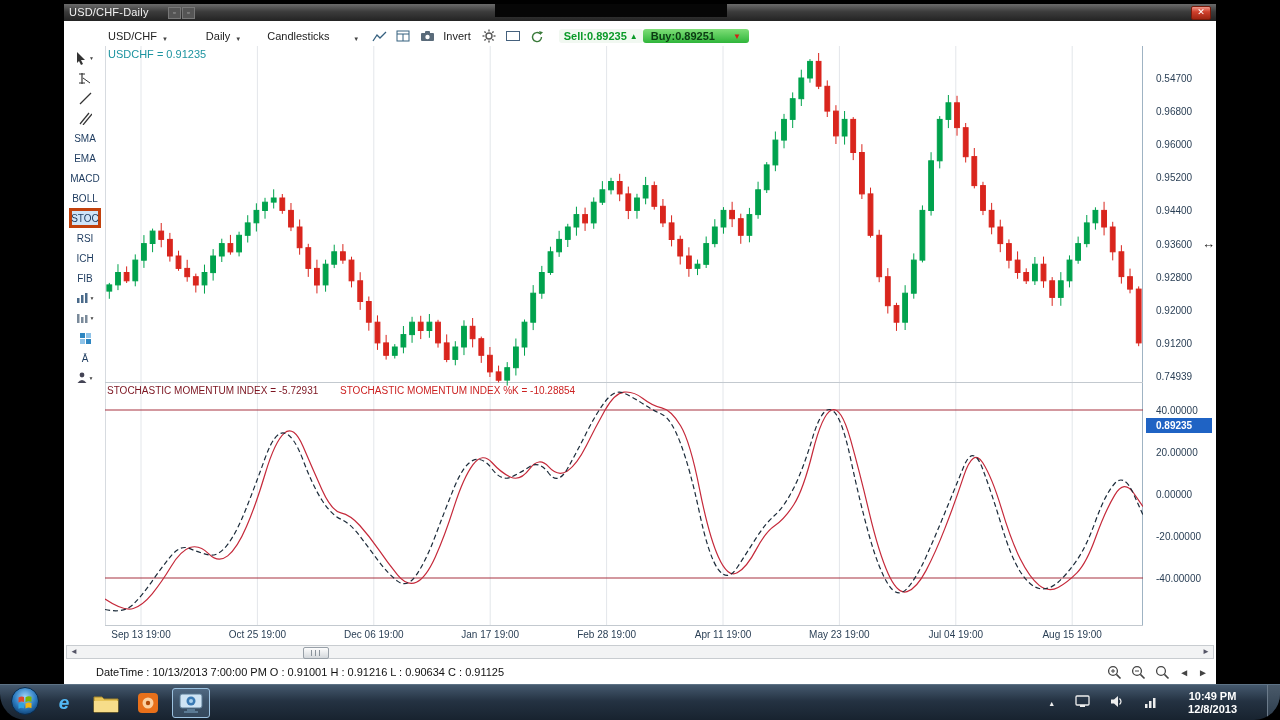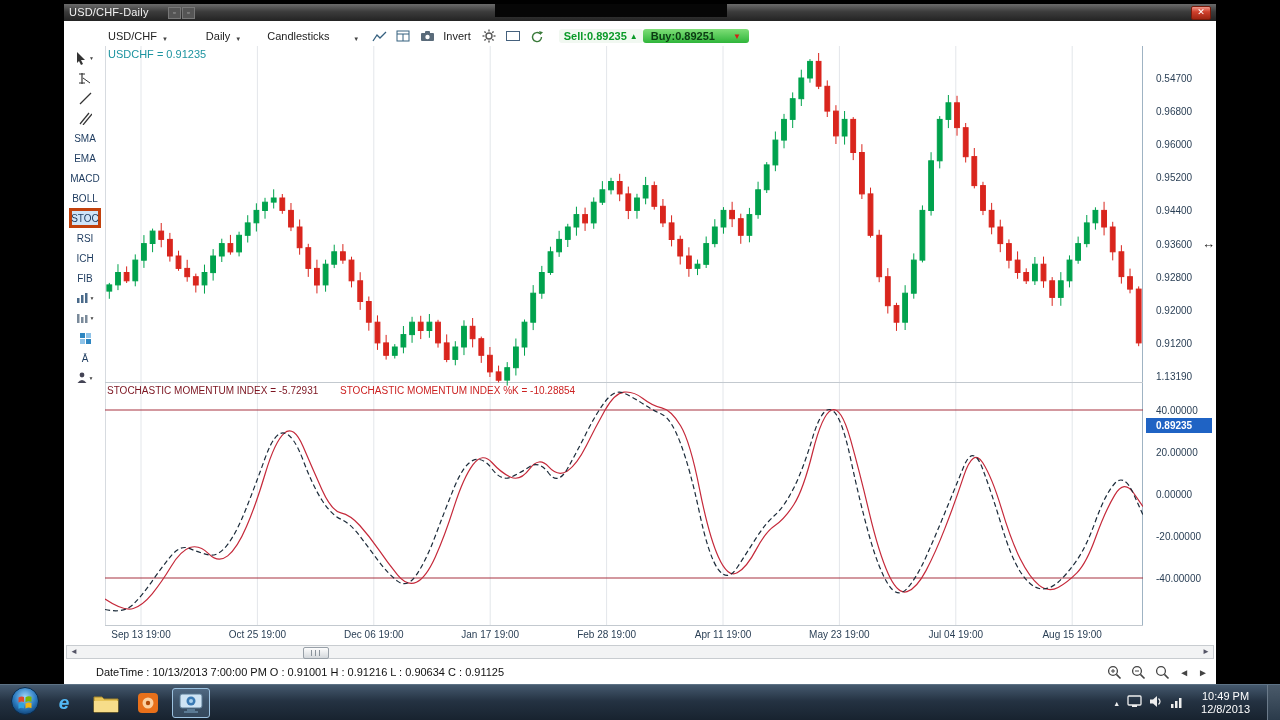--- a/index.html
+++ b/index.html
@@ -1,17 +1,17 @@
 <!DOCTYPE html>
 <html><head>
 <meta charset="utf-8">
 <style>
   html,body{margin:0;padding:0;background:#000;}
   #stage{position:relative;width:1280px;height:720px;background:#000;overflow:hidden;
-         font-family:"Liberation Sans",sans-serif;-webkit-font-smoothing:antialiased;}
+         font-family:"Liberation Sans",sans-serif;border-radius:26px;-webkit-font-smoothing:antialiased;}
   .app{position:absolute;left:64px;top:4px;width:1152px;height:680px;background:#fff;}
   
   .titlebar{position:absolute;left:0;top:0;width:100%;height:17px;
             background:linear-gradient(#6b6b6b,#3c3c3c 45%,#232323);color:#f2f2f2;font-size:11px;}
   .title{position:absolute;left:5px;top:2px;letter-spacing:.2px;}
   .child-ctrl{position:absolute;top:3px;width:11px;height:10px;background:#555;border:1px solid #777;
               color:#ccc;font-size:7px;line-height:9px;text-align:center;}
   .redact{position:absolute;left:431px;top:0;width:232px;height:13px;background:#060606;}
   .close-btn{position:absolute;right:5px;top:2px;width:18px;height:12px;border-radius:2px;
              background:linear-gradient(#f0988a,#d0402c 40%,#9e2512);border:1px solid #7a1a0a;
@@ -64,21 +64,21 @@
   .zbtn{cursor:pointer;display:flex;align-items:center;color:#444;font-size:10px;}
   .mouse-cursor{position:absolute;left:1138px;top:232px;color:#222;font-size:13px;}
   
   .taskbar{position:absolute;left:0;top:684px;width:1280px;height:36px;display:flex;align-items:center;
            background:linear-gradient(#45596e,#243242 45%,#17222e);border-top:1px solid #5d7285;}
   .orb{margin-left:10px;cursor:pointer;}
   .tb-btn{width:36px;height:28px;margin-left:6px;display:flex;align-items:center;justify-content:center;
           border-radius:3px;cursor:pointer;}
   .tb-btn.active{border:1px solid #9cc2e0;background:rgba(150,200,245,.22);}
   .ie-e{font-style:italic;font-weight:bold;font-size:19px;color:#53b9f5;}
-  .tray{margin-left:auto;display:flex;align-items:center;gap:7px;color:#fff;}
+  .tray{margin-left:auto;display:flex;align-items:center;gap:20px;color:#fff;font-weight:bold;}
   .tray .chev{font-size:7px;color:#eee;cursor:pointer;}
   .clock{text-align:center;font-size:11px;color:#fff;line-height:13px;margin:0 10px;cursor:default;}
   .show-desktop{width:12px;height:36px;background:linear-gradient(#4a5a6a,#2a3a4a);
                 border-left:1px solid #6b7b8b;cursor:pointer;}
 </style>
 </head>
 <body>
 
 <div id="stage">
   <div class="app">
@@ -505,21 +505,21 @@
       <div class="curprice">0.89235</div>
     <div class="ytick" style="top: 27px;">0.54700</div>
         <div class="ytick" style="top: 60px;">0.96800</div>
         <div class="ytick" style="top: 93px;">0.96000</div>
         <div class="ytick" style="top: 126px;">0.95200</div>
         <div class="ytick" style="top: 159px;">0.94400</div>
         <div class="ytick" style="top: 193px;">0.93600</div>
         <div class="ytick" style="top: 226px;">0.92800</div>
         <div class="ytick" style="top: 259px;">0.92000</div>
         <div class="ytick" style="top: 292px;">0.91200</div>
-        <div class="ytick" style="top: 325px;">1.13190</div>
+        <div class="ytick" style="top: 325px;">0.74939</div>
         <div class="ytick" style="top: 359px;">40.00000</div>
         <div class="ytick" style="top: 401px;">20.00000</div>
         <div class="ytick" style="top: 443px;">0.00000</div>
         <div class="ytick" style="top: 485px;">-20.00000</div>
         <div class="ytick" style="top: 527px;">-40.00000</div>
       </div>
     <div id="xaxis" class="xaxis">
         <span class="xtick" style="left: 36px;">Sep 13 19:00</span>
         <span class="xtick" style="left: 152.4px;">Oct 25 19:00</span>
         <span class="xtick" style="left: 268.8px;">Dec 06 19:00</span>

